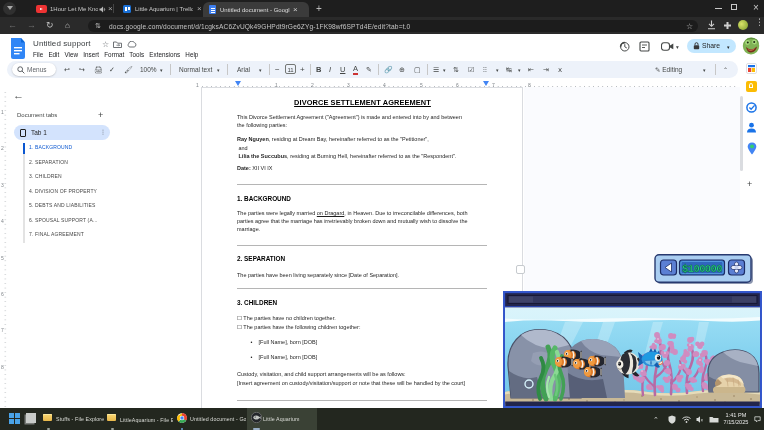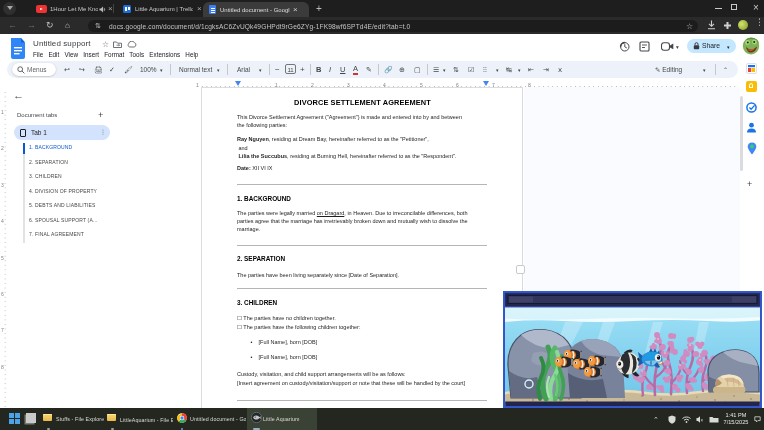--- a/index.html
+++ b/index.html
@@ -453,21 +453,21 @@
     <div class="abs oit" style="top:34px;color:#0b57d0;">1. BACKGROUND</div>
     <div class="abs oit" style="top:48.5px;">2. SEPARATION</div>
     <div class="abs oit" style="top:63px;">3. CHILDREN</div>
     <div class="abs oit" style="top:77.5px;">4. DIVISION OF PROPERTY</div>
     <div class="abs oit" style="top:92px;">5. DEBTS AND LIABILITIES</div>
     <div class="abs oit" style="top:106.5px;">6. SPOUSAL SUPPORT (A...</div>
     <div class="abs oit" style="top:121px;">7. FINAL AGREEMENT</div>
   </div>
 
   <div class="abs" id="doctext" style="left:237px;top:0;width:251px;height:330px;color:#1b1b1b;">
-    <div class="abs" style="left:0;top:19.5px;width:251px;text-align:center;font-size:7.4px;font-weight:bold;letter-spacing:0.1px;color:#000;white-space:nowrap;">DIVORCE SETTLEMENT AGREEMENT</div>
+    <div class="abs" style="left:0;top:19.5px;width:251px;text-align:center;font-size:7.4px;font-weight:bold;letter-spacing:0.1px;color:#000;white-space:nowrap;text-decoration:underline;">DIVORCE SETTLEMENT AGREEMENT</div>
     <div class="abs bodyt2" style="top:36.1px;">This Divorce Settlement Agreement ("Agreement") is made and entered into by and between</div>
     <div class="abs bodyt2" style="top:44.3px;">the following parties:</div>
     <div class="abs bodyt2" style="top:58.3px;"><b>Ray Nguyen</b>, residing at Dream Bay, hereinafter referred to as the "Petitioner",</div>
     <div class="abs bodyt2" style="top:66.6px;left:1.5px;">and</div>
     <div class="abs bodyt2" style="top:74.9px;left:1.5px;"><b>Lilia the Succubus</b>, residing at Burning Hell, hereinafter referred to as the "Respondent".</div>
     <div class="abs bodyt2" style="top:87.3px;"><b>Date:</b> XII VI IX</div>
     <div class="abs hr" style="top:105.5px;"></div>
     <div class="abs sect2" style="top:117.2px;">1. BACKGROUND</div>
     <div class="abs bodyt2" style="top:131.7px;">The parties were legally married <u>on Dragard</u>, in Heaven. Due to irreconcilable differences, both</div>
     <div class="abs bodyt2" style="top:140.0px;">parties agree that the marriage has irretrievably broken down and mutually wish to dissolve the</div>
@@ -843,20 +843,37 @@
 <rect x="2" y="16" width="255" height="0.8" fill="#8a93b8"></rect>
 <rect x="0.8" y="0.8" width="257.4" height="115.4" fill="none" stroke="#3558cc" stroke-width="1.6"></rect>
 <rect x="2.2" y="2.2" width="254.6" height="13" fill="#22254c"></rect>
 <rect x="5" y="4.5" width="249" height="8" fill="#31355c" stroke="#13152e" stroke-width="0.8"></rect>
 <rect x="6" y="5.5" width="24" height="6" fill="#3f4368"></rect>
 <rect x="229" y="5.5" width="24" height="6" fill="#3c4064"></rect>
 <rect x="2.2" y="110.5" width="254.6" height="4.5" fill="#22254c"></rect>
 <rect x="0.8" y="0.8" width="257.4" height="115.4" fill="none" stroke="#3558cc" stroke-width="1.6"></rect>
 </svg>
     </div>
+<div class="abs" style="left:654px;top:254px;width:101px;height:32px;">
+      <svg width="101" height="32" viewBox="0 0 101 32" style="position:absolute">
+<rect x="3" y="3" width="96" height="27" rx="4" fill="#2e3f6e" opacity="0.55"></rect>
+<rect x="1" y="0.8" width="96" height="27.5" rx="4" fill="#a9cdf1" stroke="#27396f" stroke-width="1.4"></rect>
+<rect x="6.5" y="6" width="16" height="15" rx="3" fill="#5b7fd4" stroke="#1d2d66" stroke-width="1.2"></rect>
+<path d="M17.5 9 L17.5 18 L11 13.5 Z" fill="#ffffff" stroke="#1d2d66" stroke-width="0.8"></path>
+<rect x="25.5" y="6" width="45" height="15" rx="2.5" fill="#3879cc" stroke="#1d2d66" stroke-width="1.2"></rect>
+<rect x="27" y="7.5" width="42" height="12" rx="1.5" fill="#2f66bd" stroke="#5b9fe2" stroke-width="0.8"></rect>
+<text x="48" y="17.8" text-anchor="middle" font-family="Liberation Mono" font-size="10.5" font-weight="bold" fill="#26d384" stroke="#0b5e3c" stroke-width="0.4" letter-spacing="-0.6">$100000</text>
+<rect x="74.5" y="6" width="16" height="15" rx="3" fill="#5b7fd4" stroke="#1d2d66" stroke-width="1.2"></rect>
+<g stroke="#1d2d66" stroke-width="0.7" fill="#e9edfb">
+<rect x="80.5" y="8" width="4" height="11" rx="2"></rect>
+<rect x="77" y="11.5" width="11" height="4" rx="2"></rect>
+</g>
+<circle cx="82.5" cy="13.5" r="2" fill="#c8d2f0" stroke="none"></circle>
+</svg>
+    </div>
 
 <div class="abs" id="taskbar" style="left:0;top:408px;width:764px;height:22px;background:#23271f;">
 
   <div class="abs" style="left:9px;top:5px;width:11px;height:11px;">
     <div class="abs" style="left:0;top:0;width:5px;height:5px;background:#4aa3e8;"></div>
     <div class="abs" style="left:6px;top:0;width:5px;height:5px;background:#4aa3e8;"></div>
     <div class="abs" style="left:0;top:6px;width:5px;height:5px;background:#4aa3e8;"></div>
     <div class="abs" style="left:6px;top:6px;width:5px;height:5px;background:#4aa3e8;"></div>
   </div>
 

